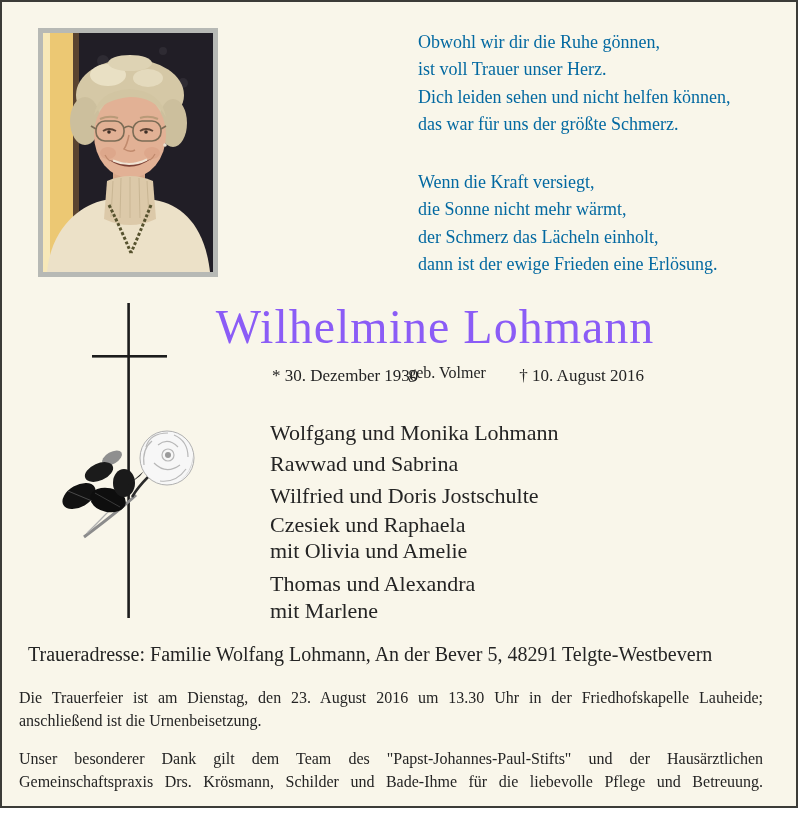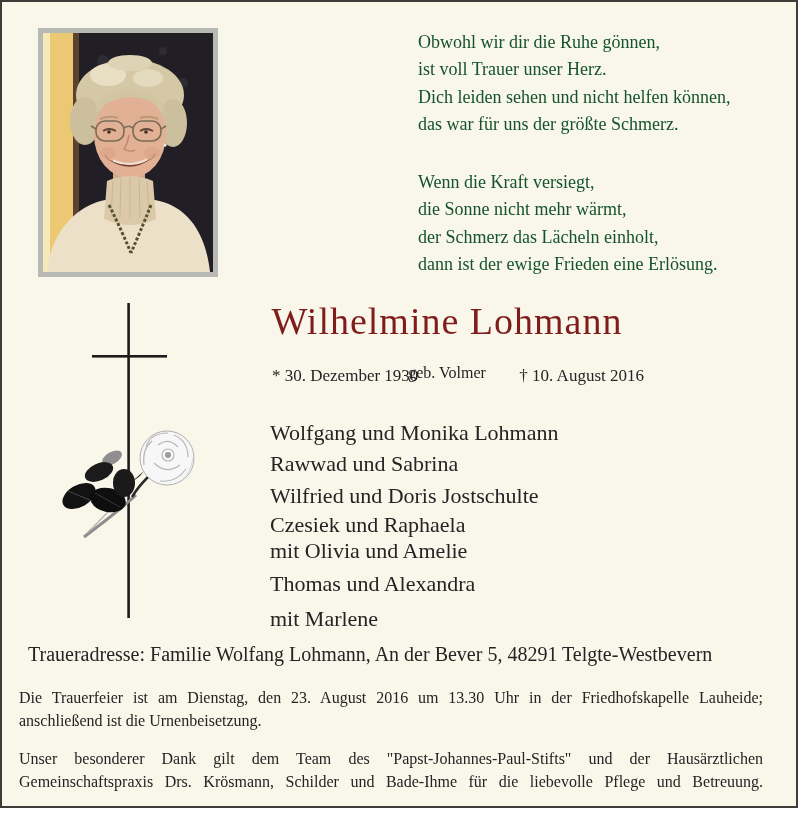--- a/index.html
+++ b/index.html
@@ -5,39 +5,39 @@
   html,body{margin:0;padding:0;background:#ffffff;}
   .page{position:relative;width:800px;height:813px;background:#ffffff;overflow:hidden;
         font-family:"Liberation Serif","DejaVu Serif",serif;color:#242424;}
   .notice{position:absolute;left:0;top:0;width:798px;height:808px;box-sizing:border-box;
           border:2px solid #3c3c38;background:#f9f6ea;}
 
   .photo-frame{position:absolute;left:36px;top:26px;width:170px;height:239px;
                border:5px solid #b7b9b5;background:#211e26;}
   .photo-frame svg{display:block;width:100%;height:100%;}
 
-  .verse{position:absolute;left:416px;font-size:18px;line-height:27.4px;color:#14532d;white-space:nowrap;}
+  .verse{position:absolute;left:416px;font-size:18px;line-height:27.4px;color:#0369a1;white-space:nowrap;}
   .verse1{top:27px;}
   .verse2{top:167px;}
 
   .cross-rose{position:absolute;left:38px;top:293px;width:200px;height:335px;}
 
-  .name{position:absolute;left:225px;top:297px;width:440px;text-align:center;
-        font-size:38px;letter-spacing:1px;color:#7f1d1d;white-space:nowrap;}
+  .name{position:absolute;left:213px;top:297px;width:440px;text-align:center;
+        font-size:48px;letter-spacing:1px;color:#8b5cf6;white-space:nowrap;}
   .maiden{position:absolute;left:225px;top:342px;width:440px;text-align:center;font-size:16px;margin-top:20px;}
   .dates{position:absolute;left:270px;top:364px;width:372px;display:flex;
          justify-content:space-between;font-size:17px;}
 
   .family{position:absolute;left:268px;top:418px;font-size:22px;white-space:nowrap;}
   .family div{line-height:26px;}
   .family div:nth-child(2){margin-top:5px;}
   .family div:nth-child(3){margin-top:6px;}
   .family div:nth-child(4){margin-top:3px;}
   .family div:nth-child(6){margin-top:7px;}
-  .family div:nth-child(7){margin-top:9px;}
+  .family div:nth-child(7){margin-top:1px;}
 
   .address{position:absolute;left:26px;top:641px;font-size:20px;white-space:nowrap;}
 
   .par{position:absolute;left:17px;width:744px;font-size:16px;}
   .funeral{top:684px;}
   .funeral div{line-height:23px;}
   .thanks{top:746px;}
   .thanks div{line-height:22.5px;}
   .jfirst div:not(:last-child){text-align:justify;text-align-last:justify;}
   .jboth div{text-align:justify;text-align-last:justify;}

